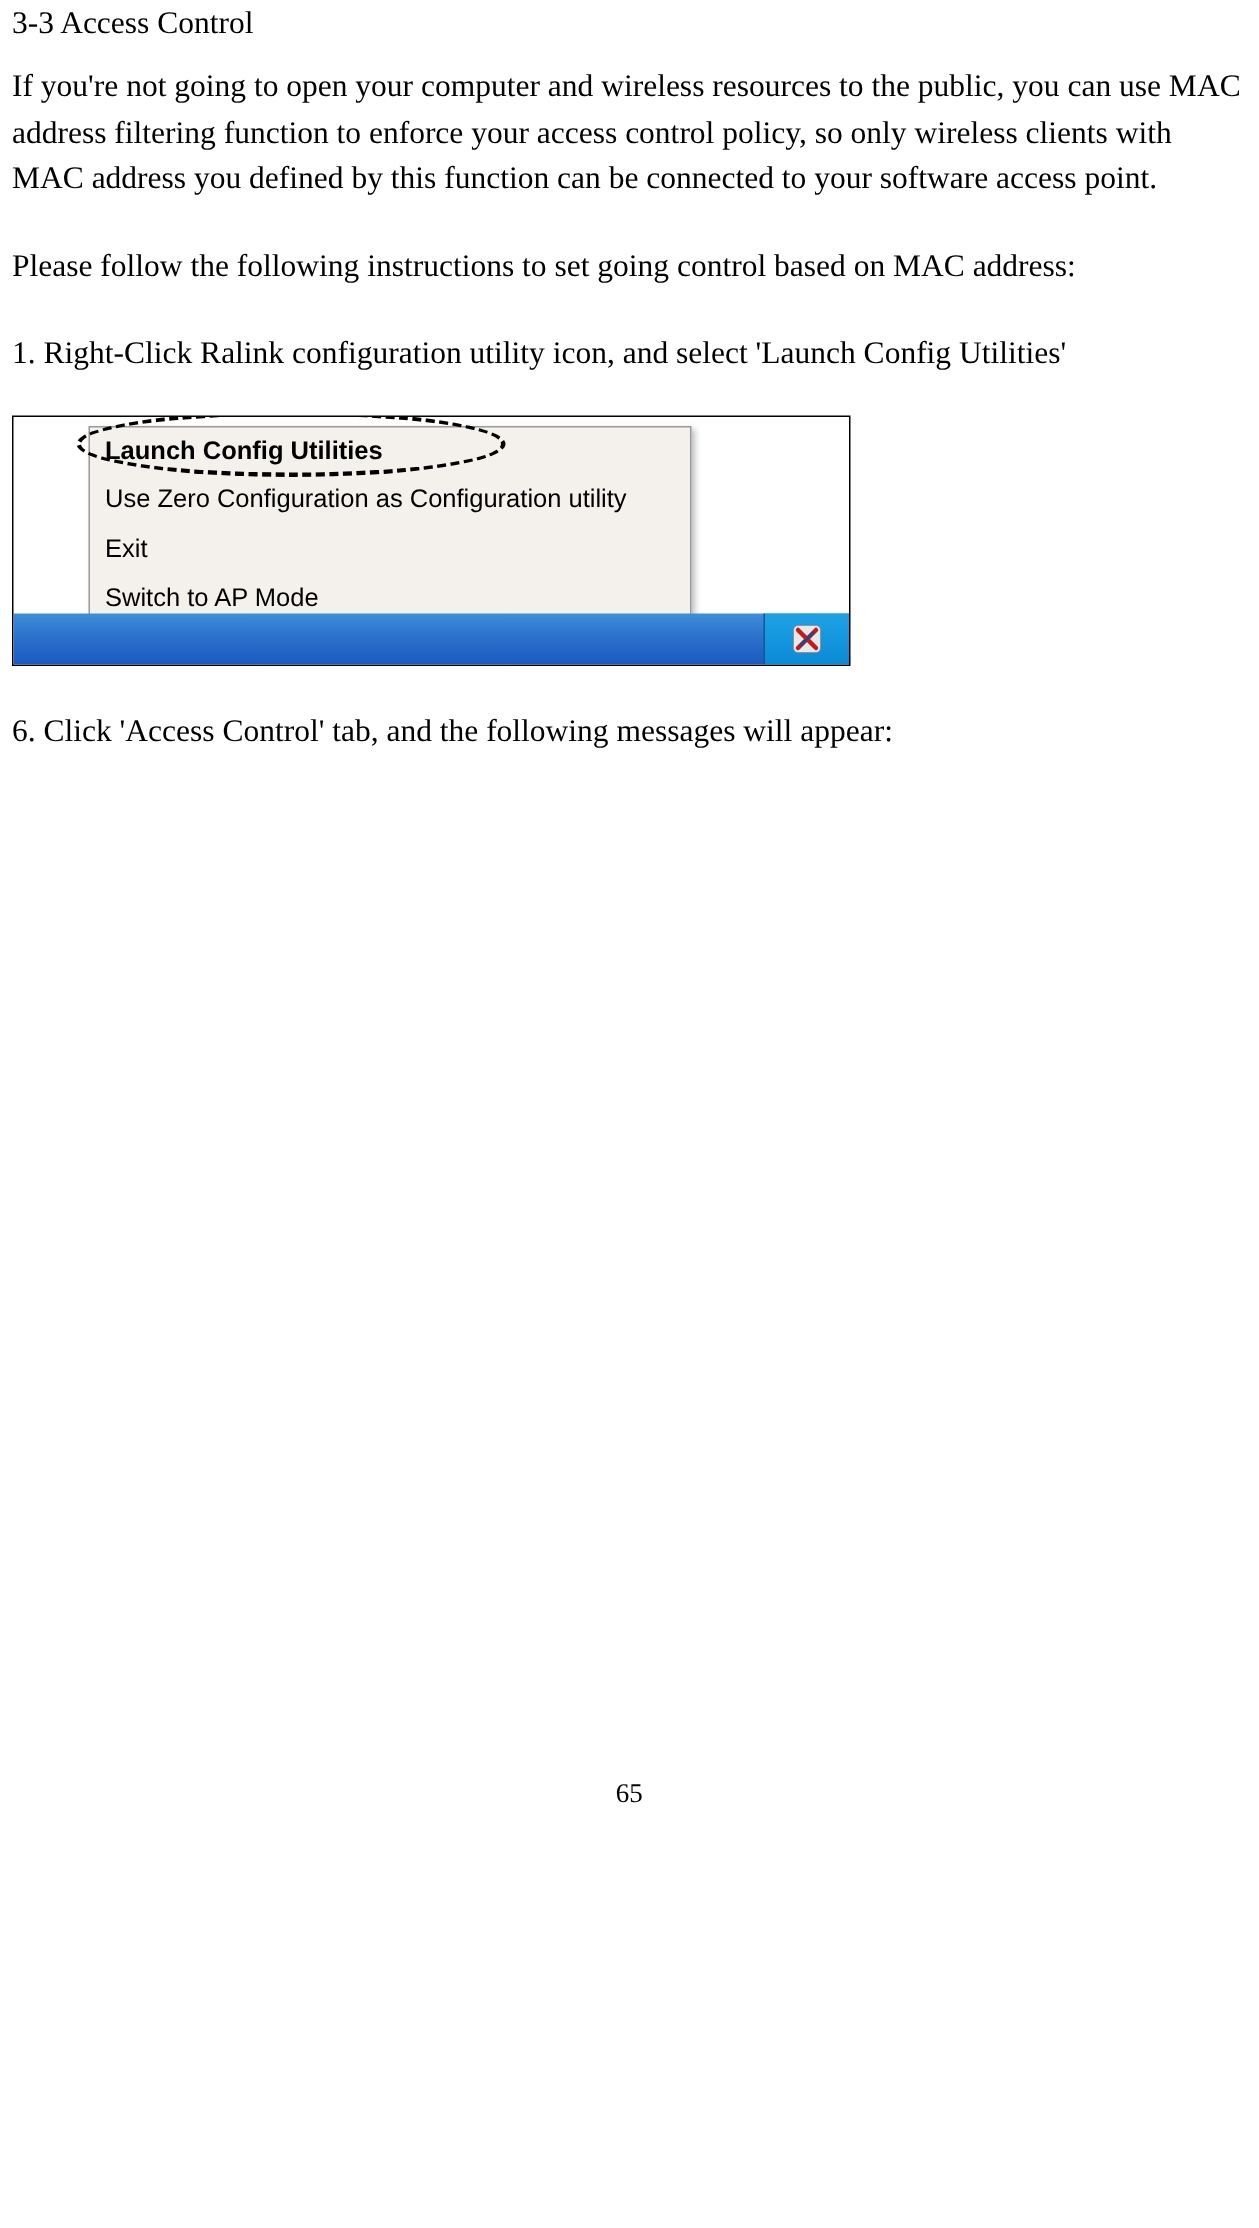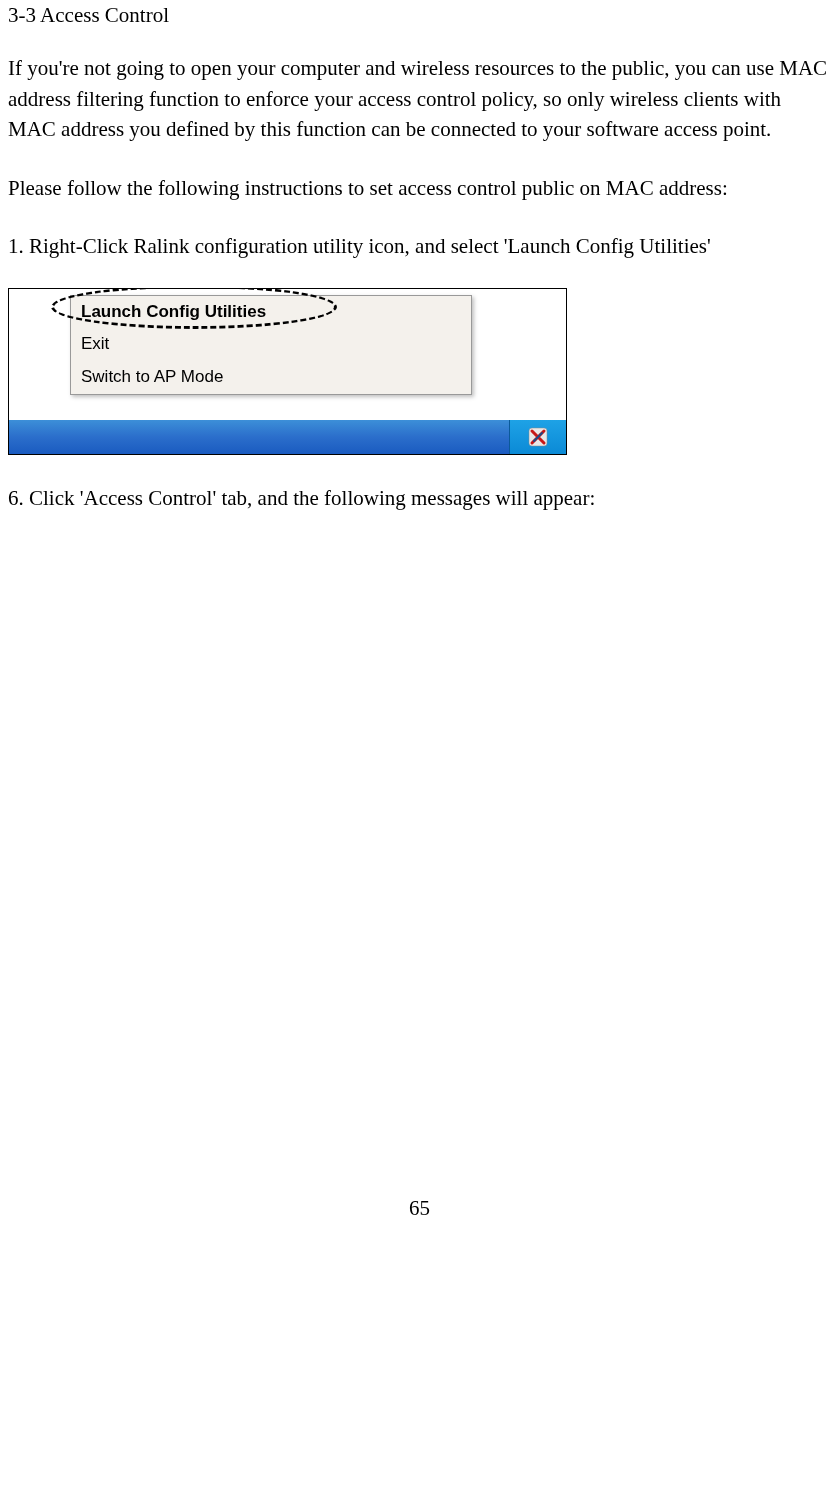--- a/index.html
+++ b/index.html
@@ -6,40 +6,40 @@
       font-family: "Times New Roman", Times, serif;
       font-size: 21px;
       margin: 0;
       padding: 0 8px;
       width: 823px;
       color: #000;
       line-height: 1.45;
     }
     .section-title {
       margin-top: 0;
-      margin-bottom: 23px;
+      margin-bottom: 12px;
     }
     .para {
       margin-bottom: 28px;
     }
     .para-tight {
       margin-bottom: 26px;
     }
     .screenshot {
       width: 557px;
       height: 165px;
       border: 1px solid #000;
       position: relative;
       background: #fff;
       margin-bottom: 28px;
       overflow: hidden;
     }
     .menu-box {
       position: absolute;
-      left: 61px;
+      left: 50px;
       top: 6px;
       width: 400px;
       background: #f4f1ec;
       border: 1px solid #999;
       box-shadow: 2px 2px 4px rgba(0,0,0,0.25);
       font-family: Tahoma, Arial, sans-serif;
       font-size: 17px;
       color: #000;
     }
     .menu-item {
@@ -83,37 +83,38 @@
       top: -4px;
       width: 280px;
       height: 38px;
       border: 3px dashed #000;
       border-radius: 50%;
       pointer-events: none;
     }
     .page-number {
       text-align: center;
       margin-top: 680px;
-      font-size: 21px;
+      font-size: 18px;
     }
   </style>
 </head>
 <body>
 
 <div class="section-title">3-3 Access Control</div>
 
 <div class="para">If you're not going to open your computer and wireless resources to the public, you can use MAC address filtering function to enforce your access control policy, so only wireless clients with MAC address you defined by this function can be connected to your software access point.</div>
 
-<div class="para">Please follow the following instructions to set access control public on MAC address:</div>
+<div class="para">Please follow the following instructions to set going control based on MAC address:</div>
 
 <div class="para-tight">1. Right-Click Ralink configuration utility icon, and select 'Launch Config Utilities'</div>
 
 <div class="screenshot">
   <div class="menu-box">
     <div class="menu-item menu-item-bold">Launch Config Utilities</div>
+    <div class="menu-item">Use Zero Configuration as Configuration utility</div>
     <div class="menu-item">Exit</div>
     <div class="menu-item">Switch to AP Mode</div>
   </div>
   <div class="highlight-oval"></div>
   <div class="taskbar">
     <div class="tray">
       <span class="tray-icon">
         <svg viewBox="0 0 20 20" xmlns="http://www.w3.org/2000/svg">
           <rect x="1" y="1" width="18" height="18" rx="3" fill="#e8e8e8" stroke="#888" stroke-width="0.5"></rect>
           <path d="M4 4 L16 16 M16 4 L4 16" stroke="#c81818" stroke-width="3" stroke-linecap="round"></path>

